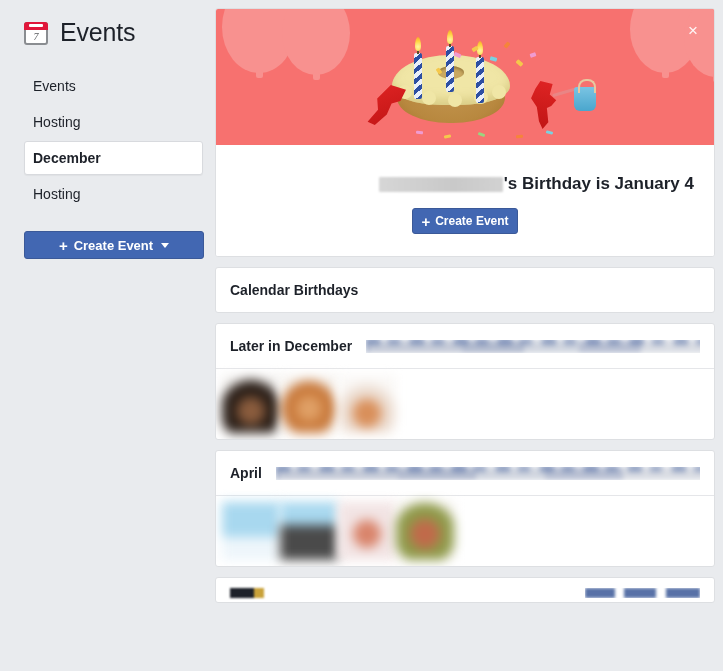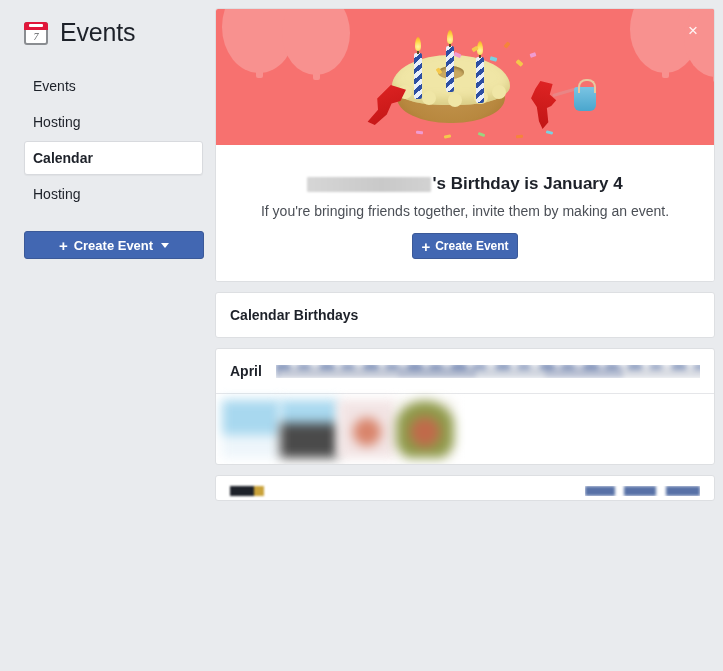--- a/index.html
+++ b/index.html
@@ -142,21 +142,21 @@
   .basket::before {
     content: ""; position: absolute; left: 4px; top: -8px; width: 14px; height: 12px;
     border: 2px solid #e7c9a0; border-bottom: none; border-radius: 8px 8px 0 0;
   }
   .confetti { position: absolute; border-radius: 1px; }
 
   .hero-floor { height: 18px; background: #fff; }
   .hero-body { background: #fff; padding: 10px 20px 22px; text-align: center; }
   .hero-title {
     font-size: 17px; font-weight: bold; color: #1d2129;
-    display: flex; align-items: center; justify-content: center; gap: 0;
+    display: flex; align-items: center; justify-content: flex-end; gap: 0;
     line-height: 22px;
   }
   .redact-name {
     display: inline-block; width: 124px; height: 15px;
     background: linear-gradient(90deg,#d6d6d6,#c9c9c9 60%,#d2d2d2);
     filter: blur(1.2px); border-radius: 1px; vertical-align: middle;
     margin-right: 1px;
   }
   .hero-sub { font-size: 14px; color: #4b4f56; margin-top: 7px; line-height: 18px; }
   .create-btn-hero {
@@ -236,21 +236,21 @@
         <div class="top"></div>
         <div class="tab"></div>
         <div class="num">7</div>
       </div>
       <div class="brand-title">Events</div>
     </div>
 
     <div class="nav">
       <div class="nav-item">Events</div>
       <div class="nav-item">Hosting</div>
-      <div class="nav-item active">Calendar</div>
+      <div class="nav-item active">December</div>
       <div class="nav-item">Hosting</div>
     </div>
 
     <div class="create-btn-side">
       <span class="plus">+</span>
       <span>Create Event</span>
       <span class="caret"></span>
     </div>
   </div>
 
@@ -310,34 +310,47 @@
 
       <div class="hero-floor"></div>
 
       <div class="close-x">×</div>
 
       <div class="hero-body">
         <div class="hero-title">
           <span class="redact-name"></span>
             <span>'s Birthday is January 4</span>
         </div>
-        <div class="hero-sub">If you're bringing friends together, invite them by making an event.</div>
         <div class="create-btn-hero">
           <span class="plus">+</span>
           <span>Create Event</span>
         </div>
       </div>
     </div>
 
     <div class="card">
       <div class="sec-head">
         <span class="title">Calendar Birthdays</span>
       </div>
     </div>
 
+    <div class="card">
+      <div class="sec-head">
+        <span class="title">Later in December</span>
+        <span class="sec-names">
+          <span class="blur-names"></span>
+        </span>
+      </div>
+      <div class="divider"></div>
+      <div class="av-pad">
+        <div class="avatar" style="background:radial-gradient(circle at 50% 62%, #8a5c3d 0 30%, #2b1f18 31% 66%, #f3f1ef 67% 100%)"></div>
+        <div class="avatar" style="background:radial-gradient(circle at 50% 58%, #e0a066 0 28%, #c97a3c 29% 62%, #f6f3ef 63% 100%)"></div>
+        <div class="avatar" style="background:radial-gradient(circle at 50% 66%, #d98f5a 0 30%, #ecdcd0 31% 58%, #faf8f6 59% 100%)"></div>
+      </div>
+    </div>
 
     <div class="card">
       <div class="sec-head">
         <span class="title">April</span>
         <span class="sec-names">
           <span class="blur-names"></span>
         </span>
       </div>
       <div class="divider"></div>
       <div class="av-pad">

